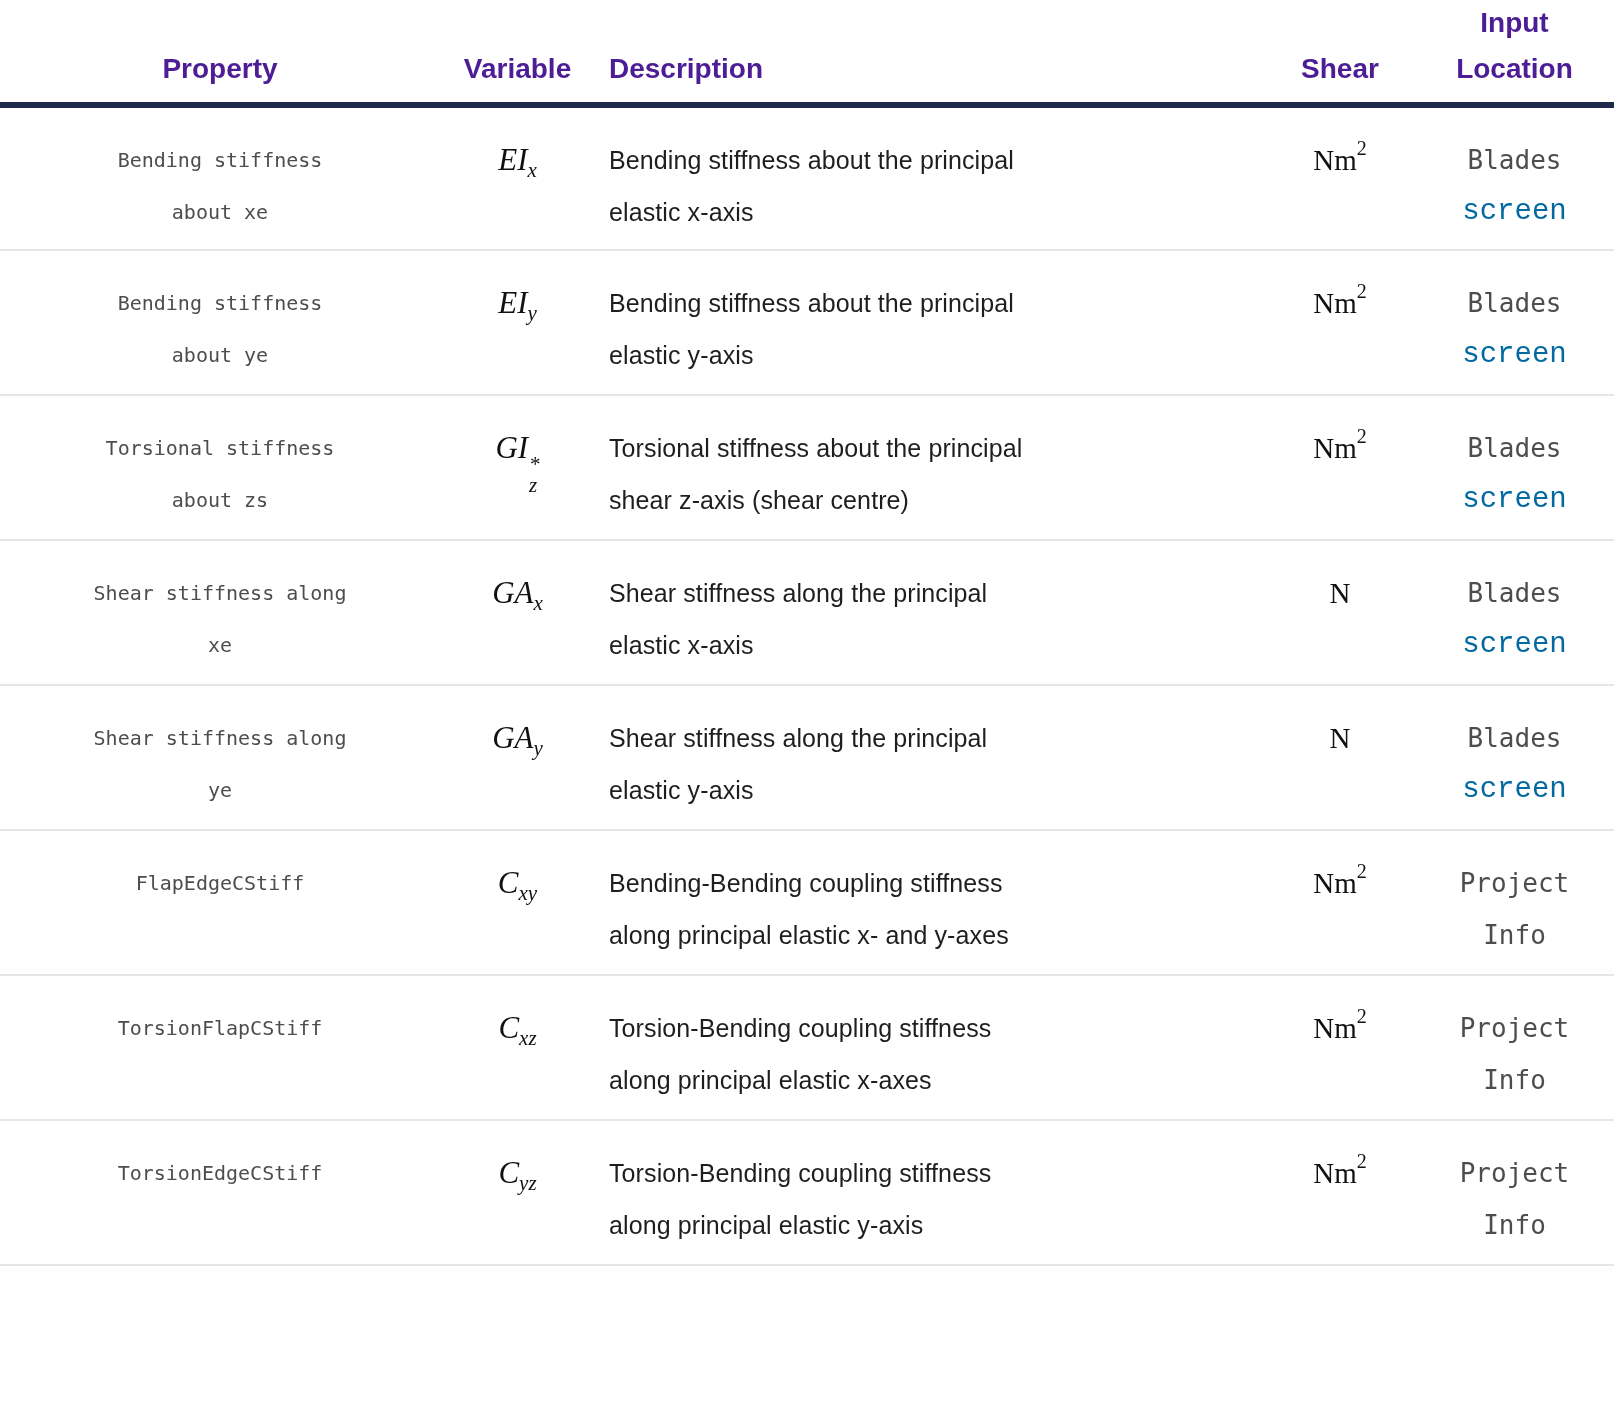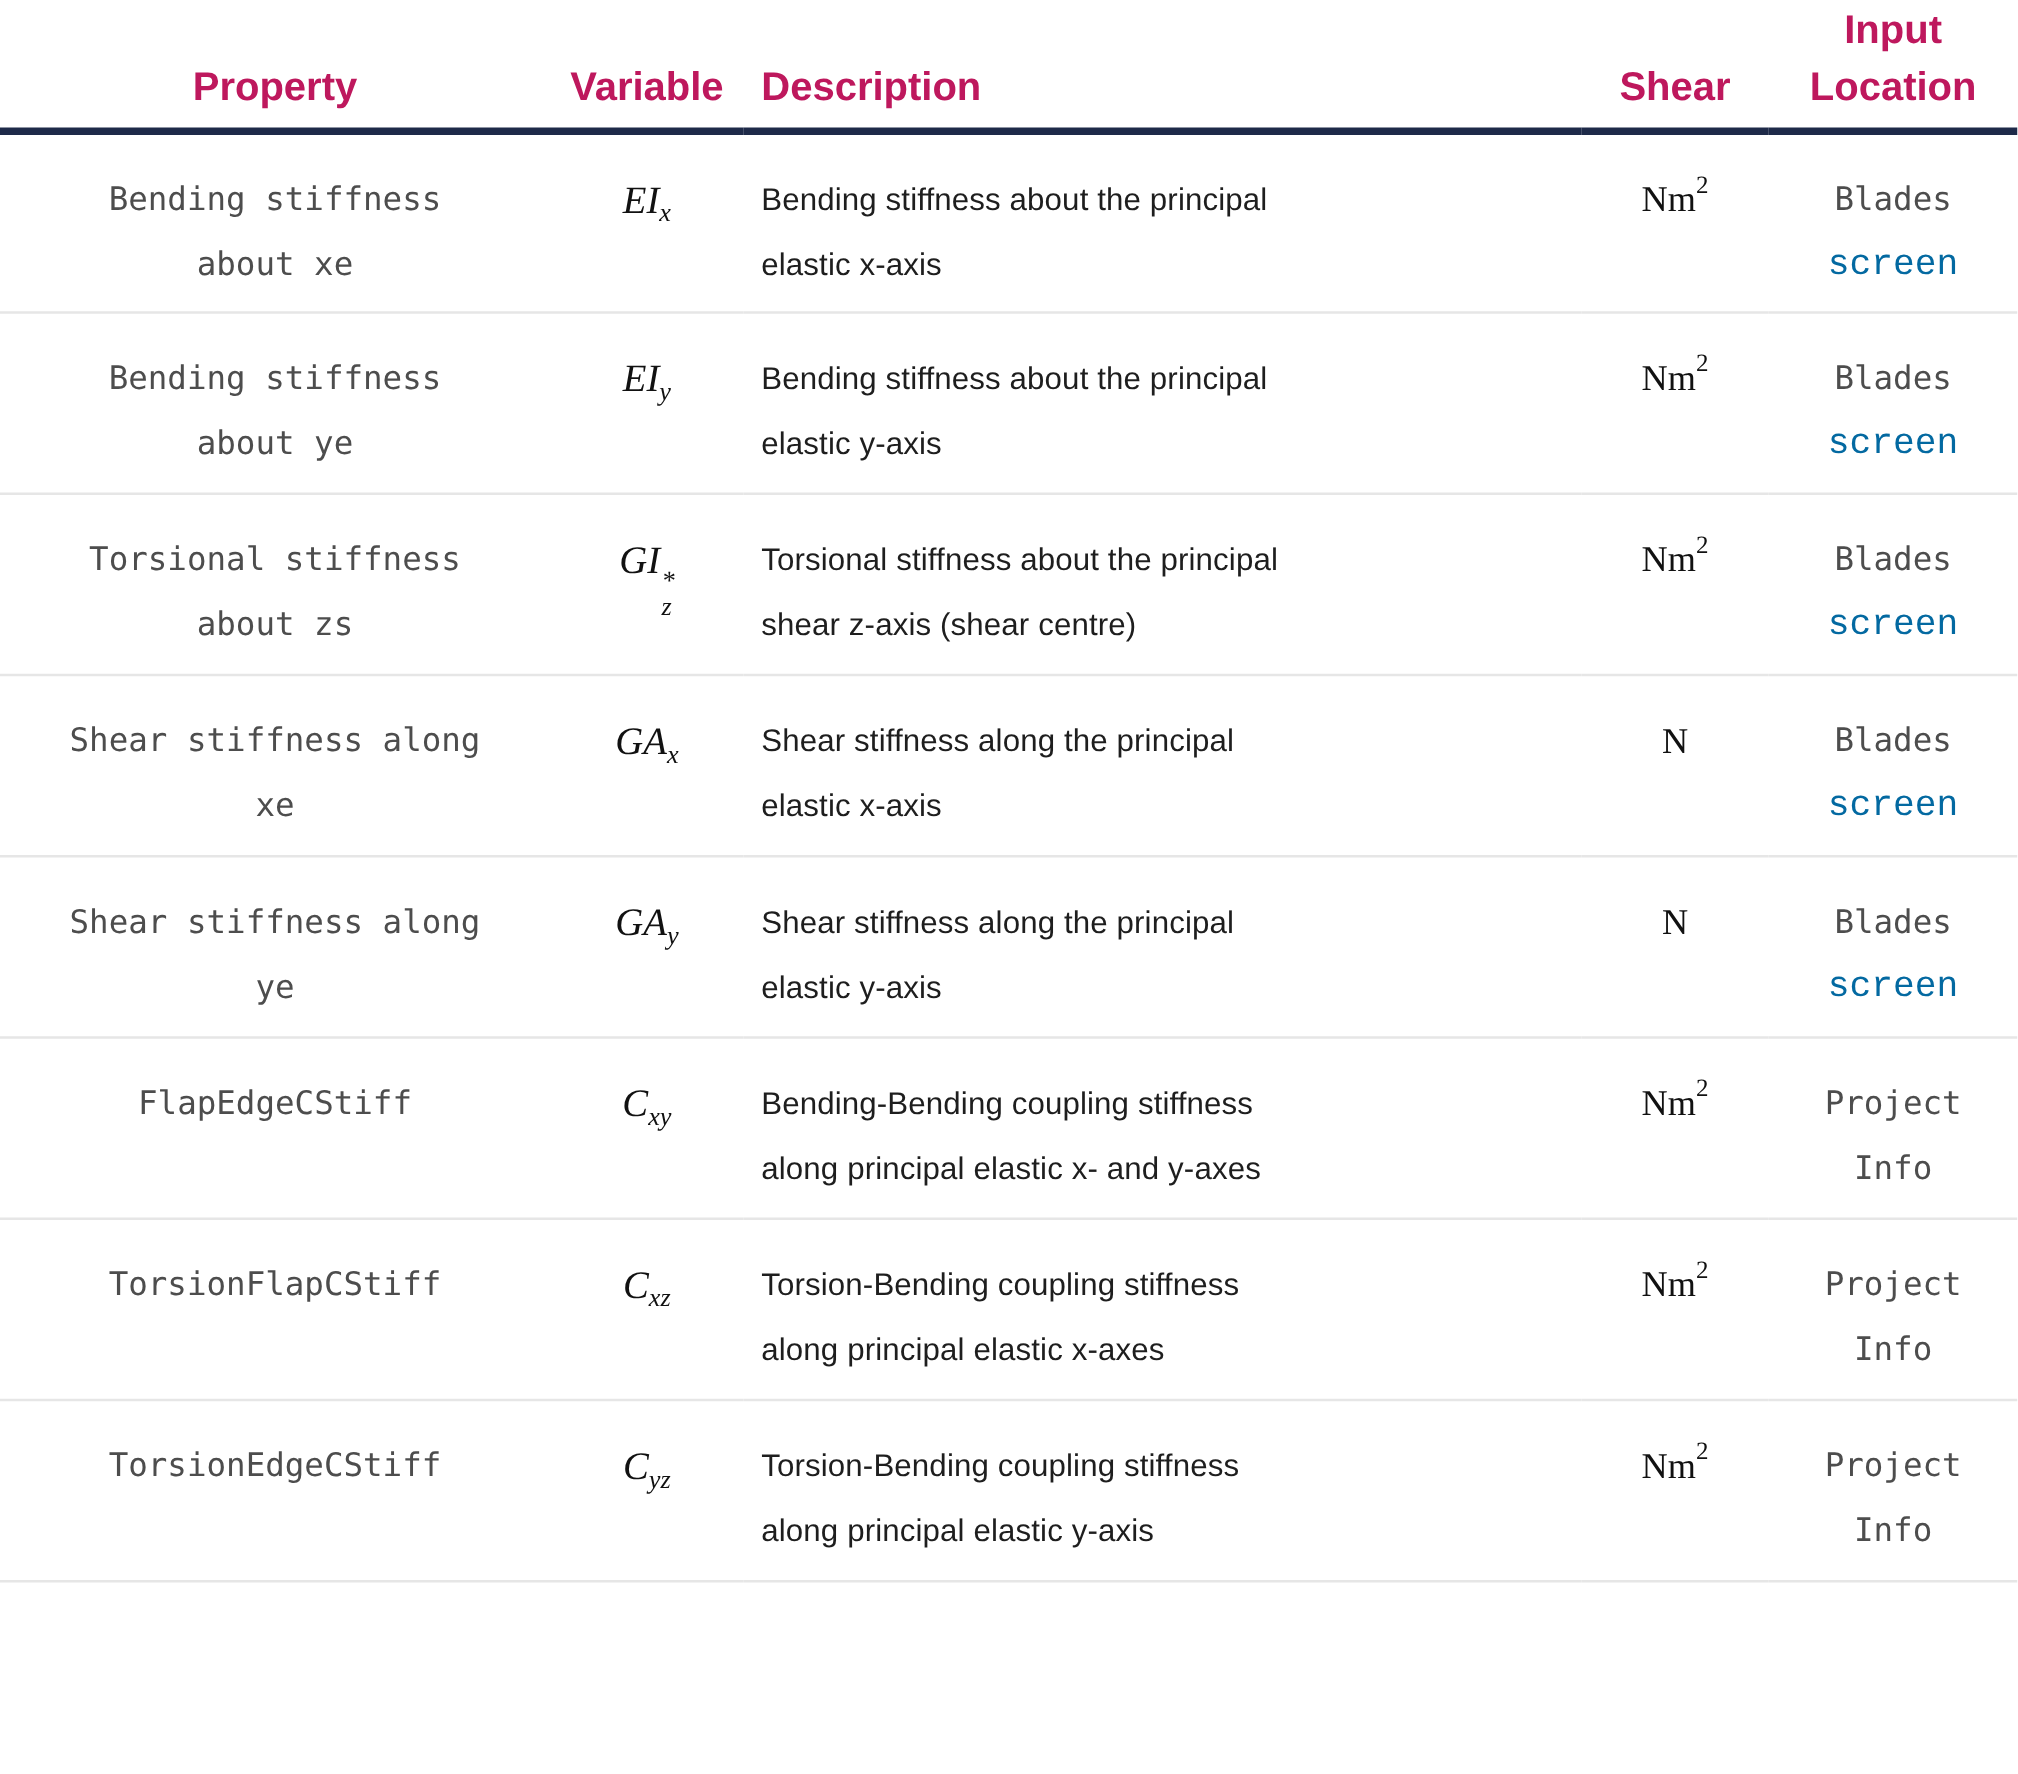--- a/index.html
+++ b/index.html
@@ -17,40 +17,40 @@
   }
   thead tr {
     border-bottom: 6px solid #1e2a49;
   }
   th {
     height: 88px;
     vertical-align: bottom;
     padding: 0 0 10px 0;
     line-height: 46px;
     font-family: "Liberation Sans", sans-serif;
-    font-size: 32px;
+    font-size: 28px;
     font-weight: 700;
-    color: #be185d;
+    color: #4c1d95;
     text-align: center;
   }
   th.desc { text-align: left; padding-left: 14px; }
   tbody tr {
     height: 145px;
     border-bottom: 2px solid #e6e6e6;
   }
   td {
     vertical-align: top;
     padding-top: 26px;
     line-height: 52px;
   }
   .ln { display: block; }
   td.prop {
     text-align: center;
     font-family: "DejaVu Sans Mono", monospace;
-    font-size: 26px;
+    font-size: 20px;
     color: #4d4d4d;
   }
   td.var {
     text-align: center;
     font-family: "Liberation Serif", serif;
     font-style: italic;
     font-size: 31px;
     color: #111111;
   }
   td.var .msub {

